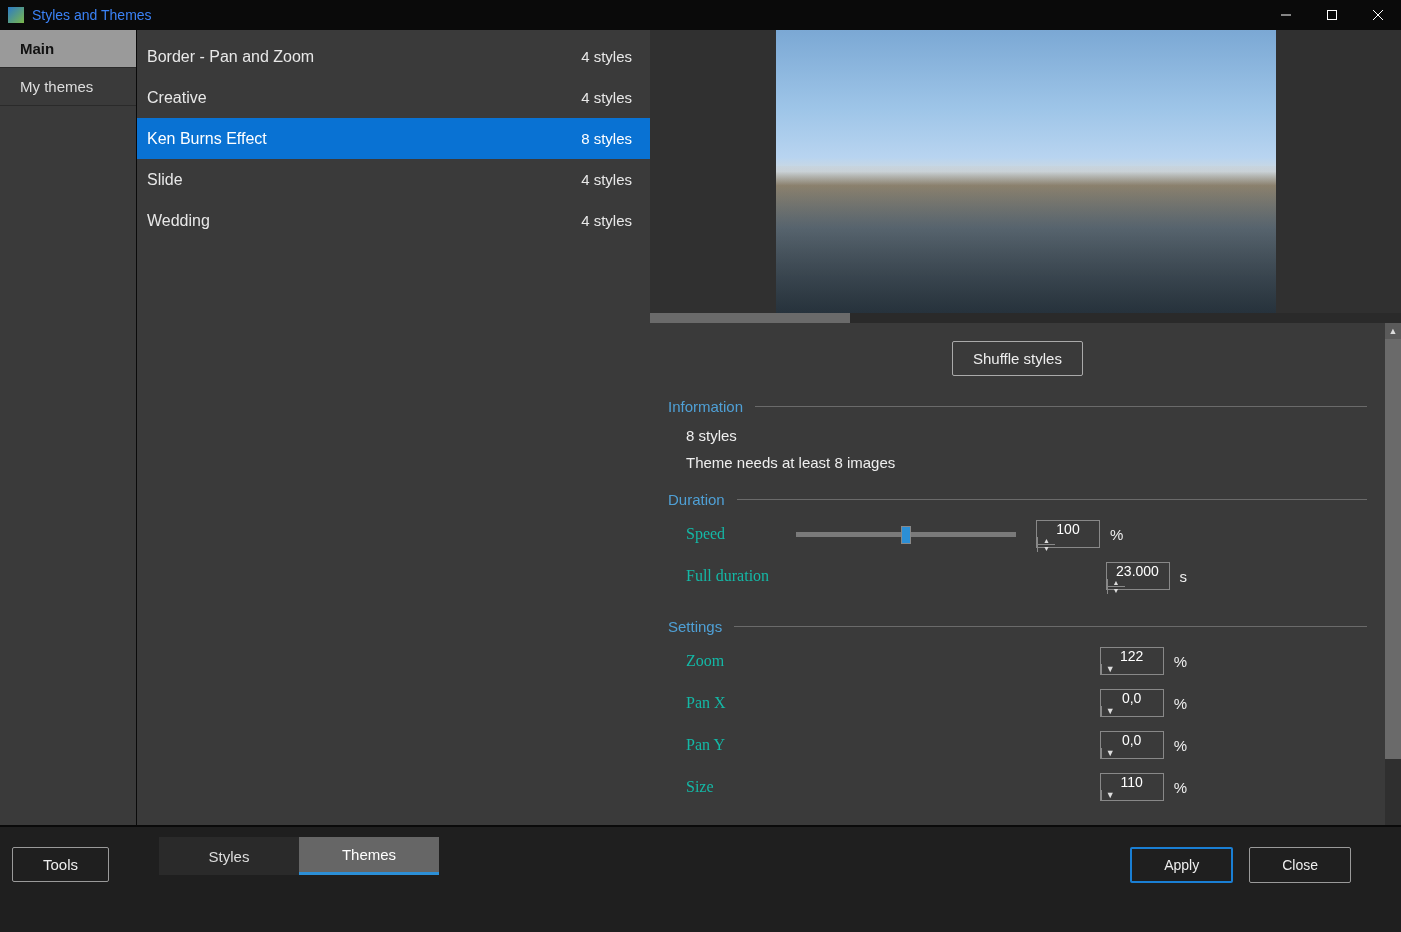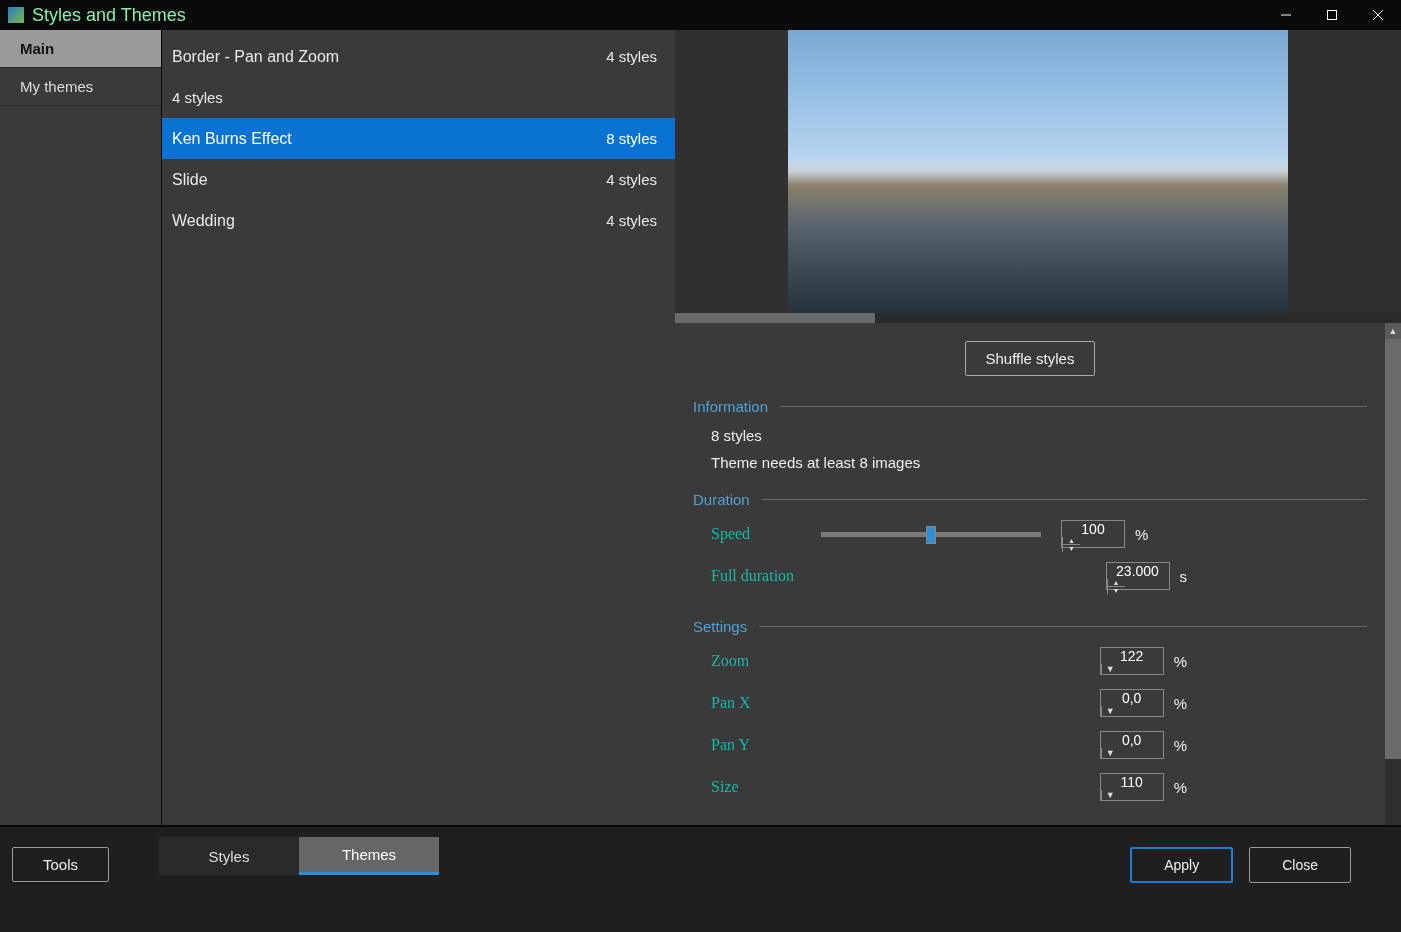--- a/index.html
+++ b/index.html
@@ -17,35 +17,35 @@
   background: #0a0a0a;
   display: flex;
   align-items: center;
   padding-left: 8px;
 }
 .titlebar .app-icon {
   width: 16px; height: 16px;
   background: linear-gradient(135deg,#2b7ac7 0%,#7bb84a 100%);
   margin-right: 8px;
 }
-.titlebar .title { font-size: 18px; color: #86efac; flex: 1; }
+.titlebar .title { font-size: 14px; color: #3b82f6; flex: 1; }
 .win-controls { display: flex; }
 .win-btn {
   width: 46px; height: 30px;
   display: flex; align-items: center; justify-content: center;
   color: #fff; font-size: 11px;
 }
 .win-btn svg { stroke: #fff; stroke-width: 1; fill: none; }
 .main-area {
   display: flex;
   height: 795px;
   background: #1f1f1f;
 }
 .sidebar {
-  width: 162px;
+  width: 137px;
   background: #3a3a3a;
   border-right: 1px solid #0a0a0a;
 }
 .sidebar-item {
   height: 38px;
   display: flex;
   align-items: center;
   padding-left: 20px;
   font-size: 15px;
   color: #ddd;
@@ -265,20 +265,21 @@
       <span>My themes</span>
     </div>
   </div>
 
   <div class="theme-list">
     <div class="theme-row">
       <span class="theme-name">Border - Pan and Zoom</span>
       <span class="theme-count">4 styles</span>
     </div>
     <div class="theme-row">
+      <span class="theme-name">Creative</span>
       <span class="theme-count">4 styles</span>
     </div>
     <div class="theme-row selected">
       <span class="theme-name">Ken Burns Effect</span>
       <span class="theme-count">8 styles</span>
     </div>
     <div class="theme-row">
       <span class="theme-name">Slide</span>
       <span class="theme-count">4 styles</span>
     </div>

